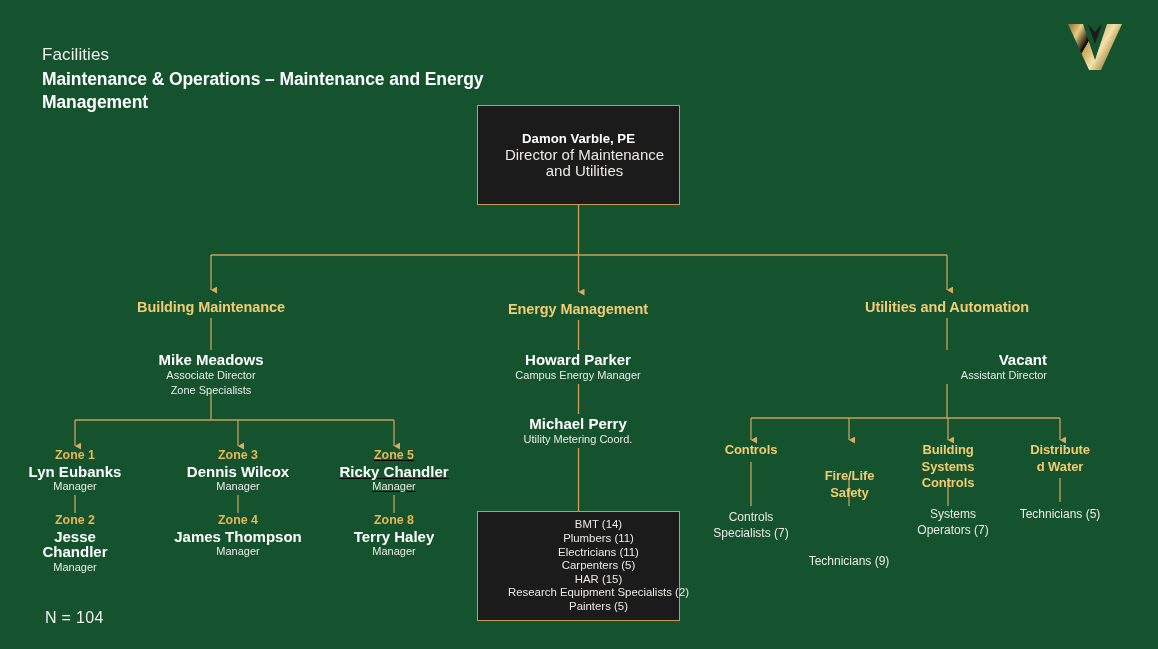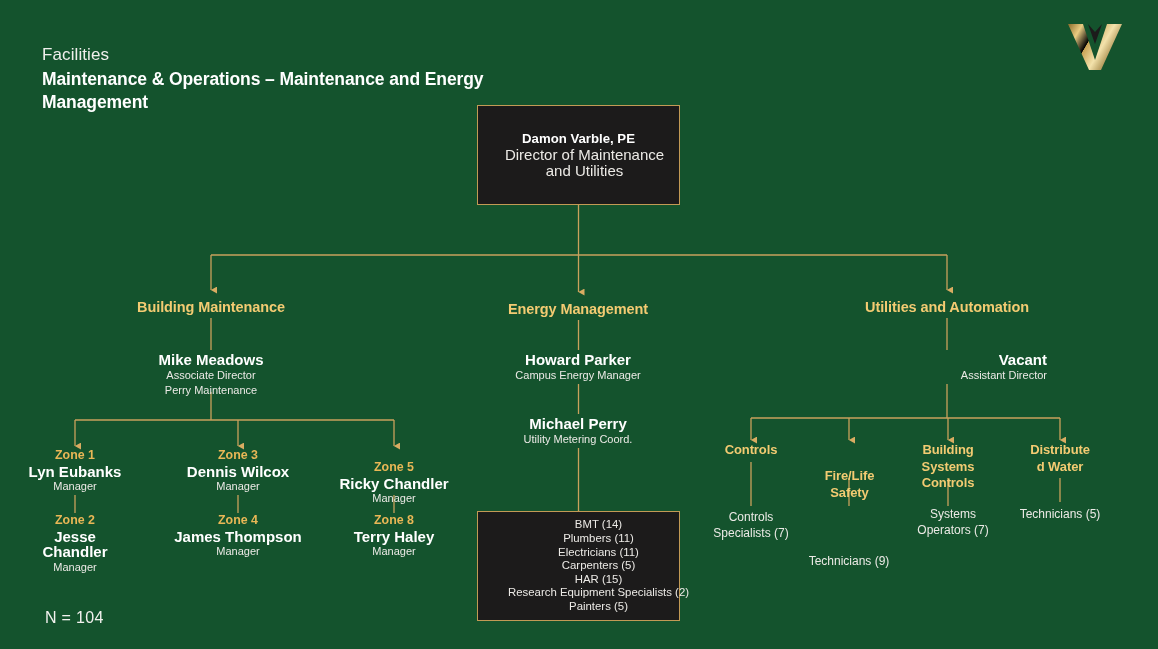--- a/index.html
+++ b/index.html
@@ -236,21 +236,21 @@
     <div class="role">and Utilities</div>
   </div>
 
   <div class="node dept" style="left:111px; top:298px; width:200px;">Building Maintenance</div>
   <div class="node dept" style="left:478px; top:300px; width:200px;">Energy Management</div>
   <div class="node dept" style="left:847px; top:298px; width:200px;">Utilities and Automation</div>
 
   <div class="node" style="left:111px; top:352px; width:200px;">
     <div class="person">Mike Meadows</div>
     <div class="role">Associate Director</div>
-    <div class="role">Perry Maintenance</div>
+    <div class="role">Zone Specialists</div>
   </div>
 
   <div class="node" style="left:-5px; top:448px; width:160px;">
     <div class="zone-label">Zone 1</div>
     <div class="person">Lyn Eubanks</div>
     <div class="role">Manager</div>
   </div>
 
   <div class="node" style="left:-5px; top:513px; width:160px;">
     <div class="zone-label">Zone 2</div>
@@ -264,21 +264,21 @@
     <div class="person">Dennis Wilcox</div>
     <div class="role">Manager</div>
   </div>
 
   <div class="node" style="left:158px; top:513px; width:160px;">
     <div class="zone-label">Zone 4</div>
     <div class="person">James Thompson</div>
     <div class="role">Manager</div>
   </div>
 
-  <div class="node" style="left:314px; top:460px; width:160px;">
+  <div class="node" style="left:314px; top:448px; width:160px;text-decoration:underline;">
     <div class="zone-label">Zone 5</div>
     <div class="person">Ricky Chandler</div>
     <div class="role">Manager</div>
   </div>
 
   <div class="node" style="left:314px; top:513px; width:160px;">
     <div class="zone-label">Zone 8</div>
     <div class="person">Terry Haley</div>
     <div class="role">Manager</div>
   </div>

